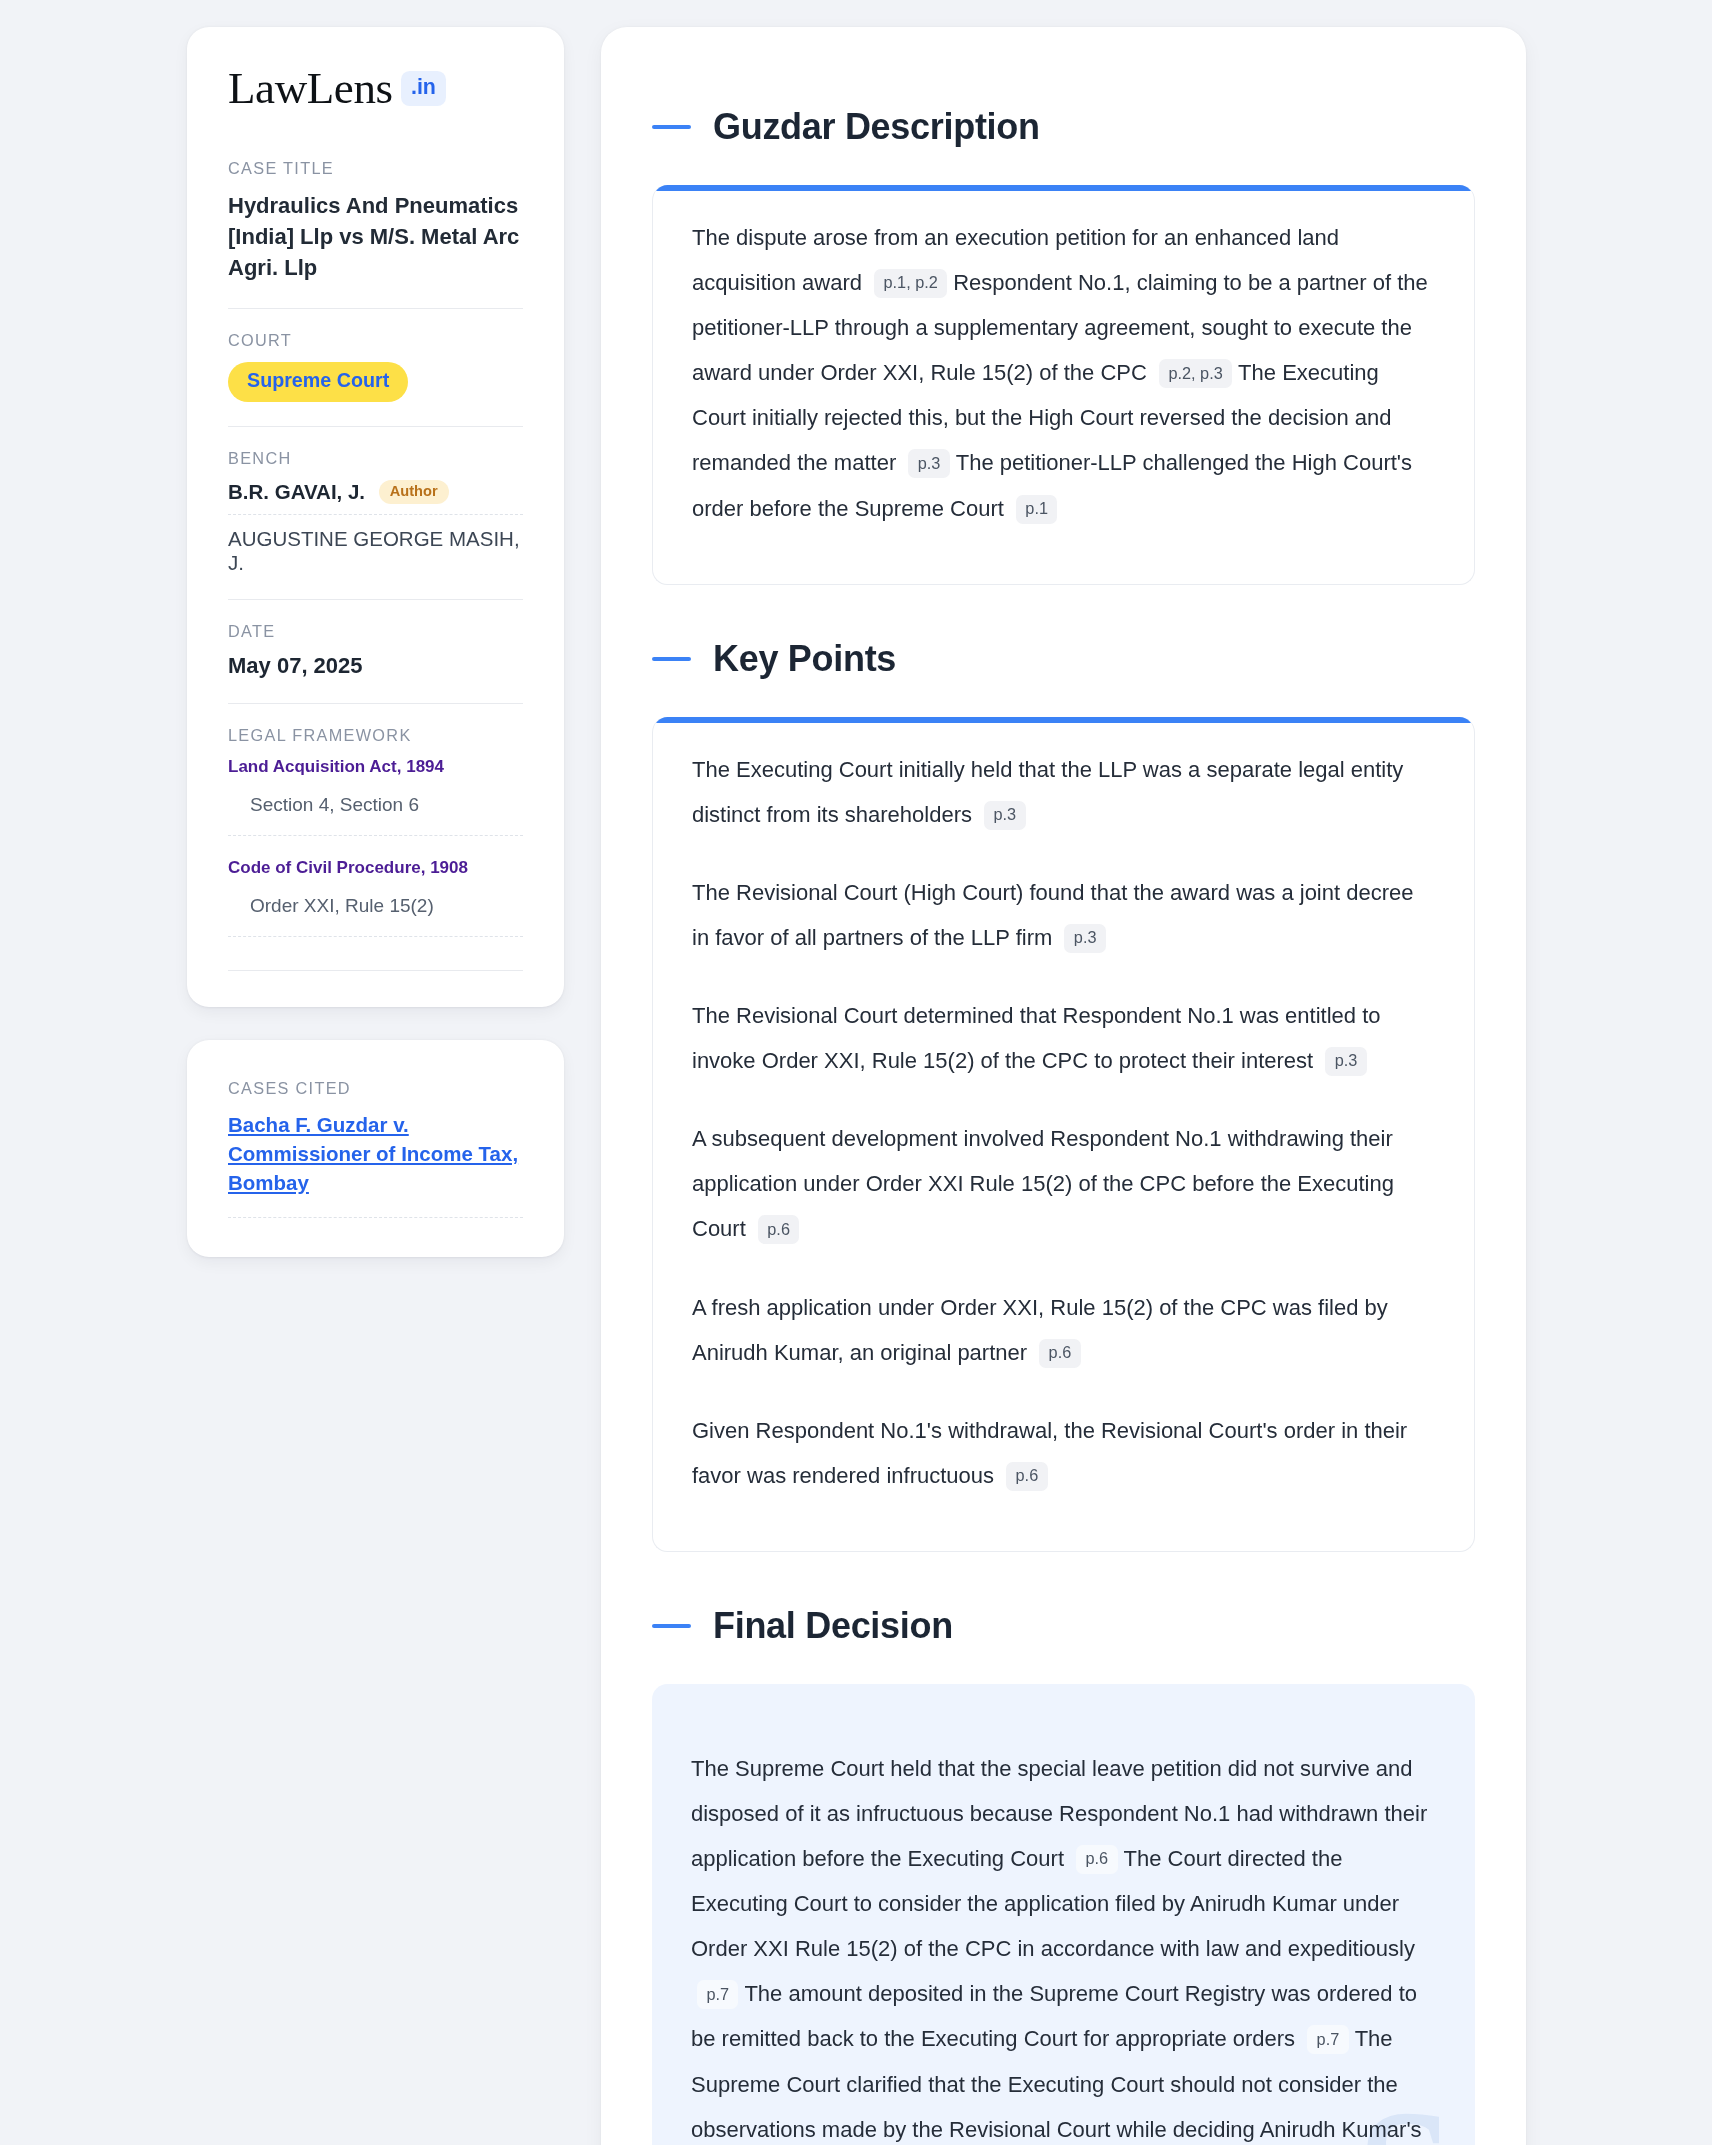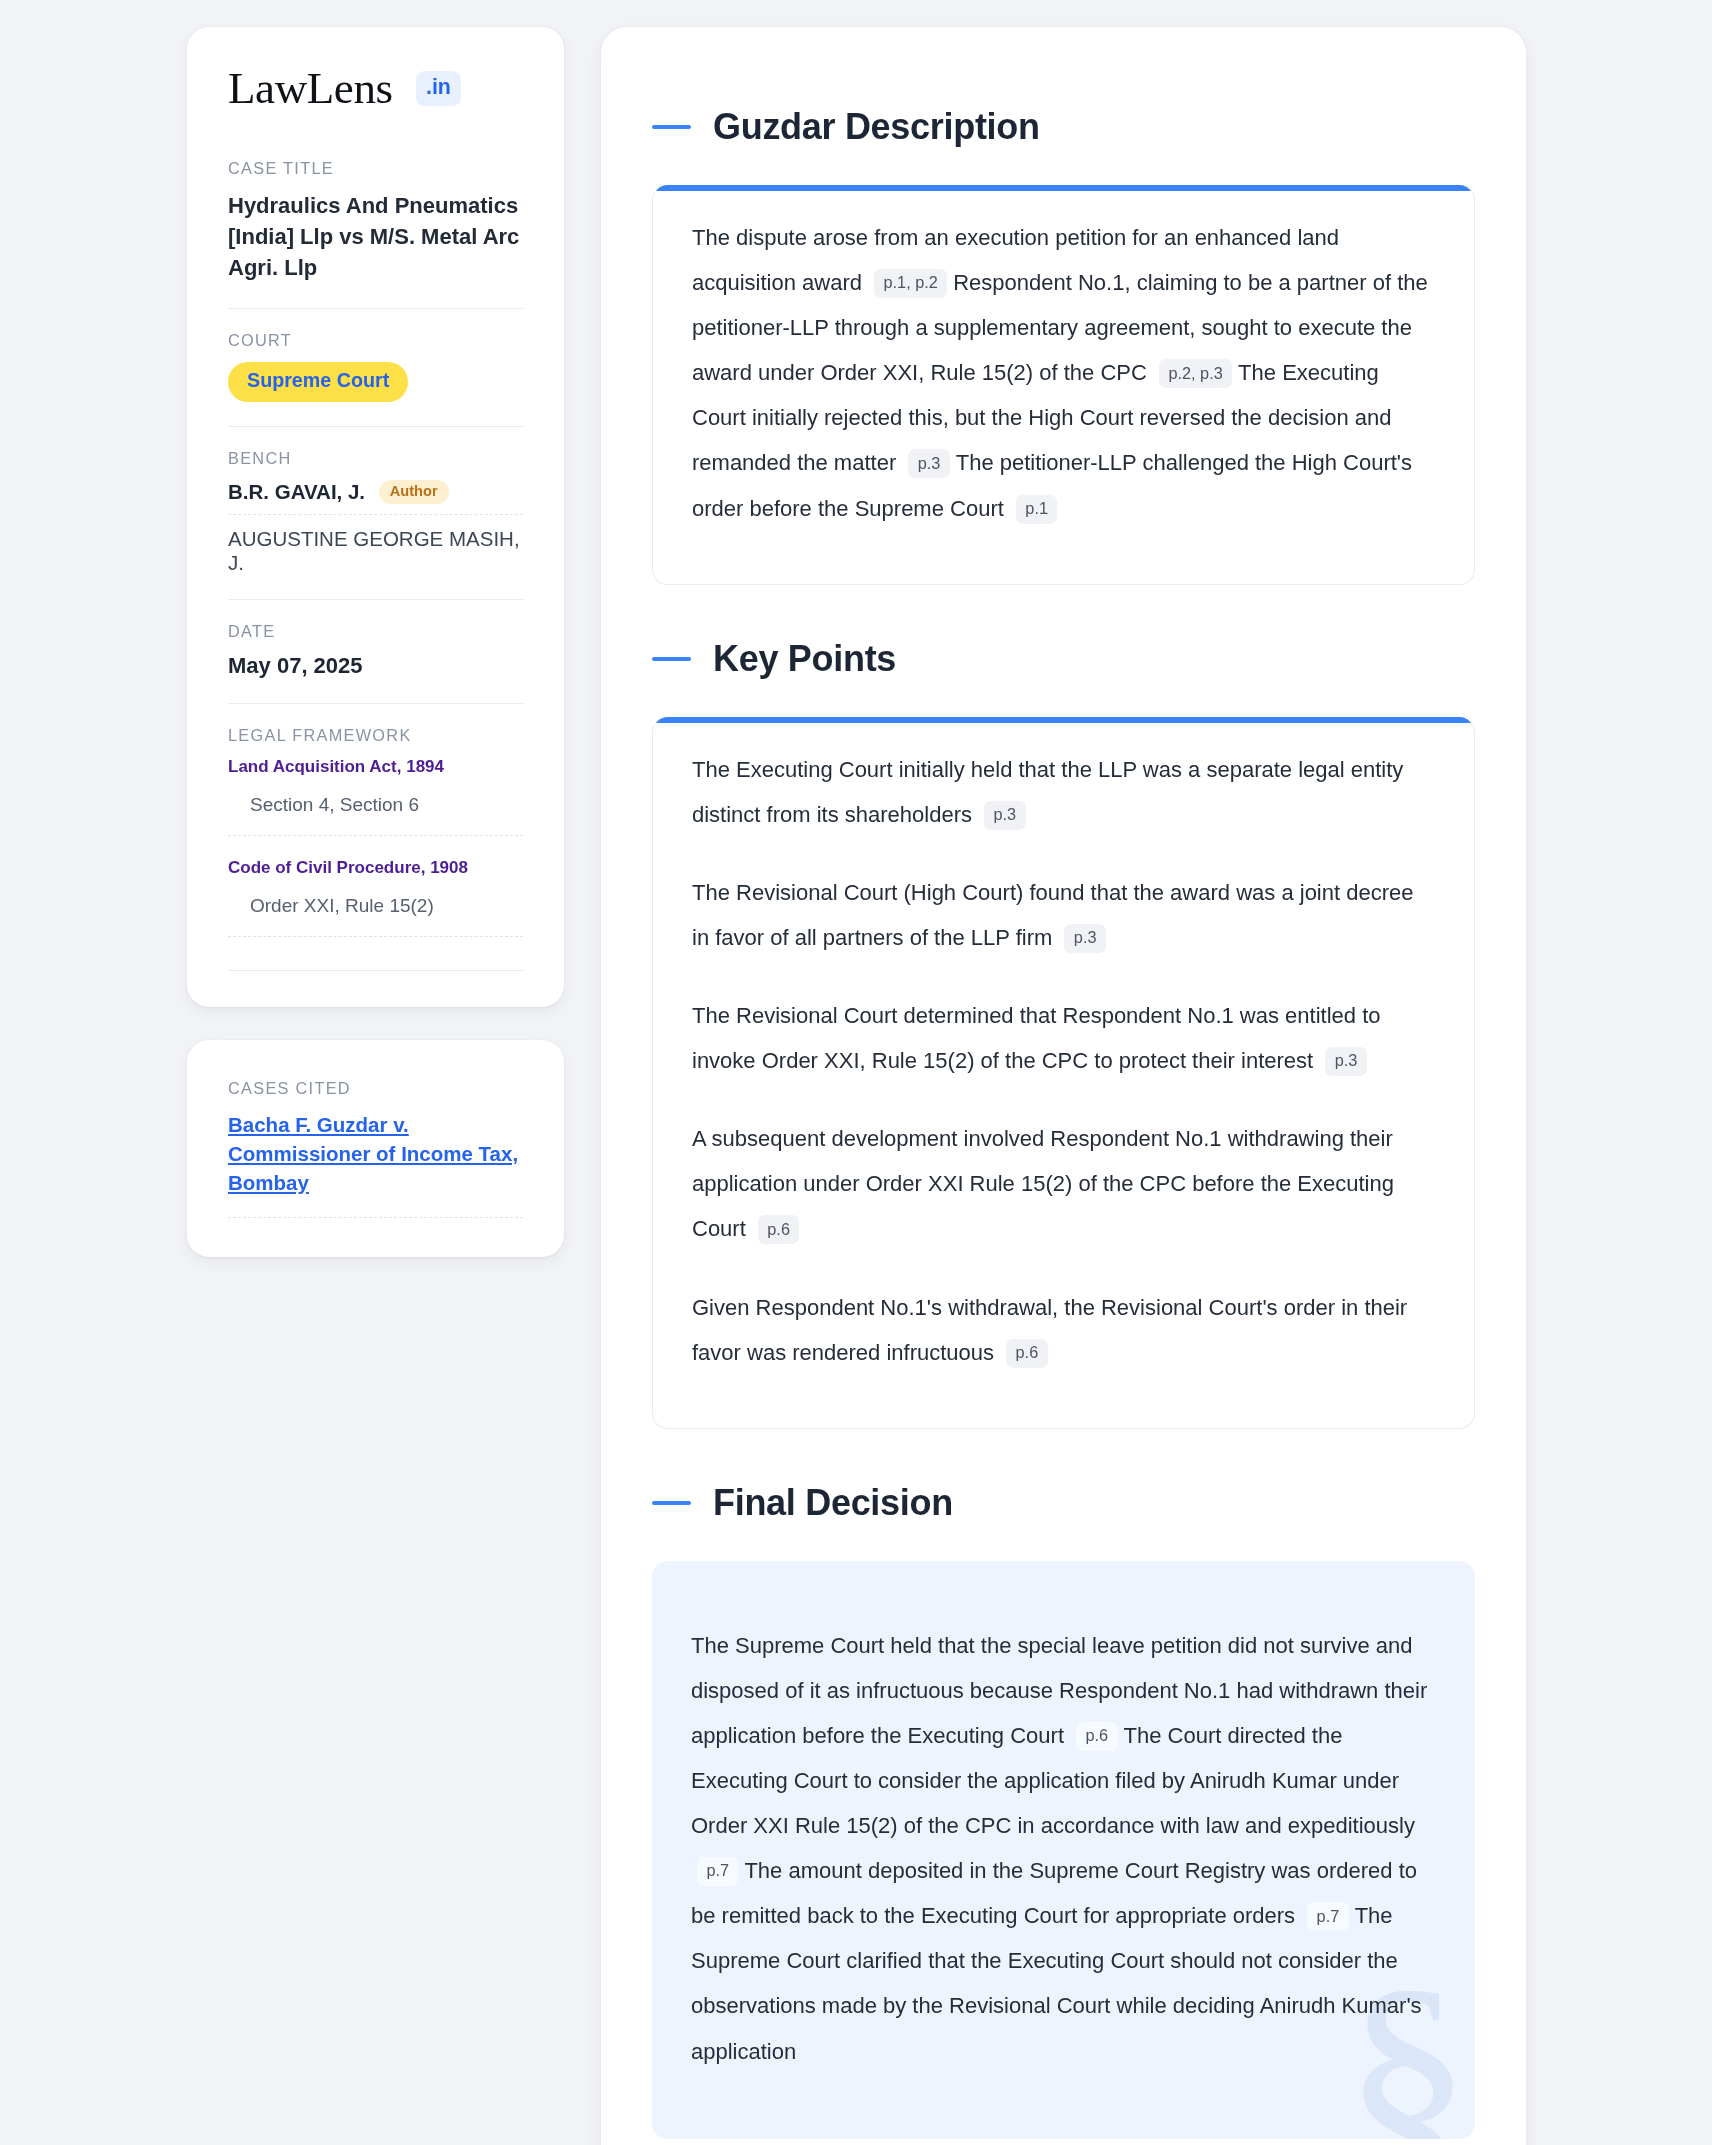--- a/index.html
+++ b/index.html
@@ -37,21 +37,21 @@
     box-shadow: 0 0.9px 2.6px rgba(16, 24, 40, 0.06), 0 5.1px 15.4px rgba(16, 24, 40, 0.05);
   }
 
   .card-info { padding: 39px 41px 36px 41px; }
   .card-cited { padding: 39px 41px 39px 41px; }
 
   
   .logo-row {
     display: flex;
     align-items: center;
-    gap: 23px;
+    gap: 8px;
     margin-bottom: 48px;
   }
   .logo-word {
     font-family: "Liberation Serif", serif;
     font-size: 45px;
     line-height: 1;
     color: #0e1216;
     letter-spacing: -0.4px;
   }
   .logo-badge {
@@ -355,20 +355,21 @@
       <div class="section-head">
         <span class="head-dash"></span>
         <h2 class="section-title">Key Points</h2>
       </div>
       <div class="content-card">
         <div class="inner" id="kp-list">
             <div class="kp-item">The Executing Court initially held that the LLP was a separate legal entity distinct from its shareholders <span class="cite">p.3</span></div>
             <div class="kp-item">The Revisional Court (High Court) found that the award was a joint decree in favor of all partners of the LLP firm <span class="cite">p.3</span></div>
             <div class="kp-item">The Revisional Court determined that Respondent No.1 was entitled to invoke Order XXI, Rule 15(2) of the CPC to protect their interest <span class="cite">p.3</span></div>
             <div class="kp-item">A subsequent development involved Respondent No.1 withdrawing their application under Order XXI Rule 15(2) of the CPC before the Executing Court <span class="cite">p.6</span></div>
+            <div class="kp-item">A fresh application under Order XXI, Rule 15(2) of the CPC was filed by Anirudh Kumar, an original partner <span class="cite">p.6</span></div>
             <div class="kp-item">Given Respondent No.1's withdrawal, the Revisional Court's order in their favor was rendered infructuous <span class="cite">p.6</span></div>
           </div>
       </div>
     </section>
 
     <section class="section">
       <div class="section-head">
         <span class="head-dash"></span>
         <h2 class="section-title">Final Decision</h2>
       </div>

